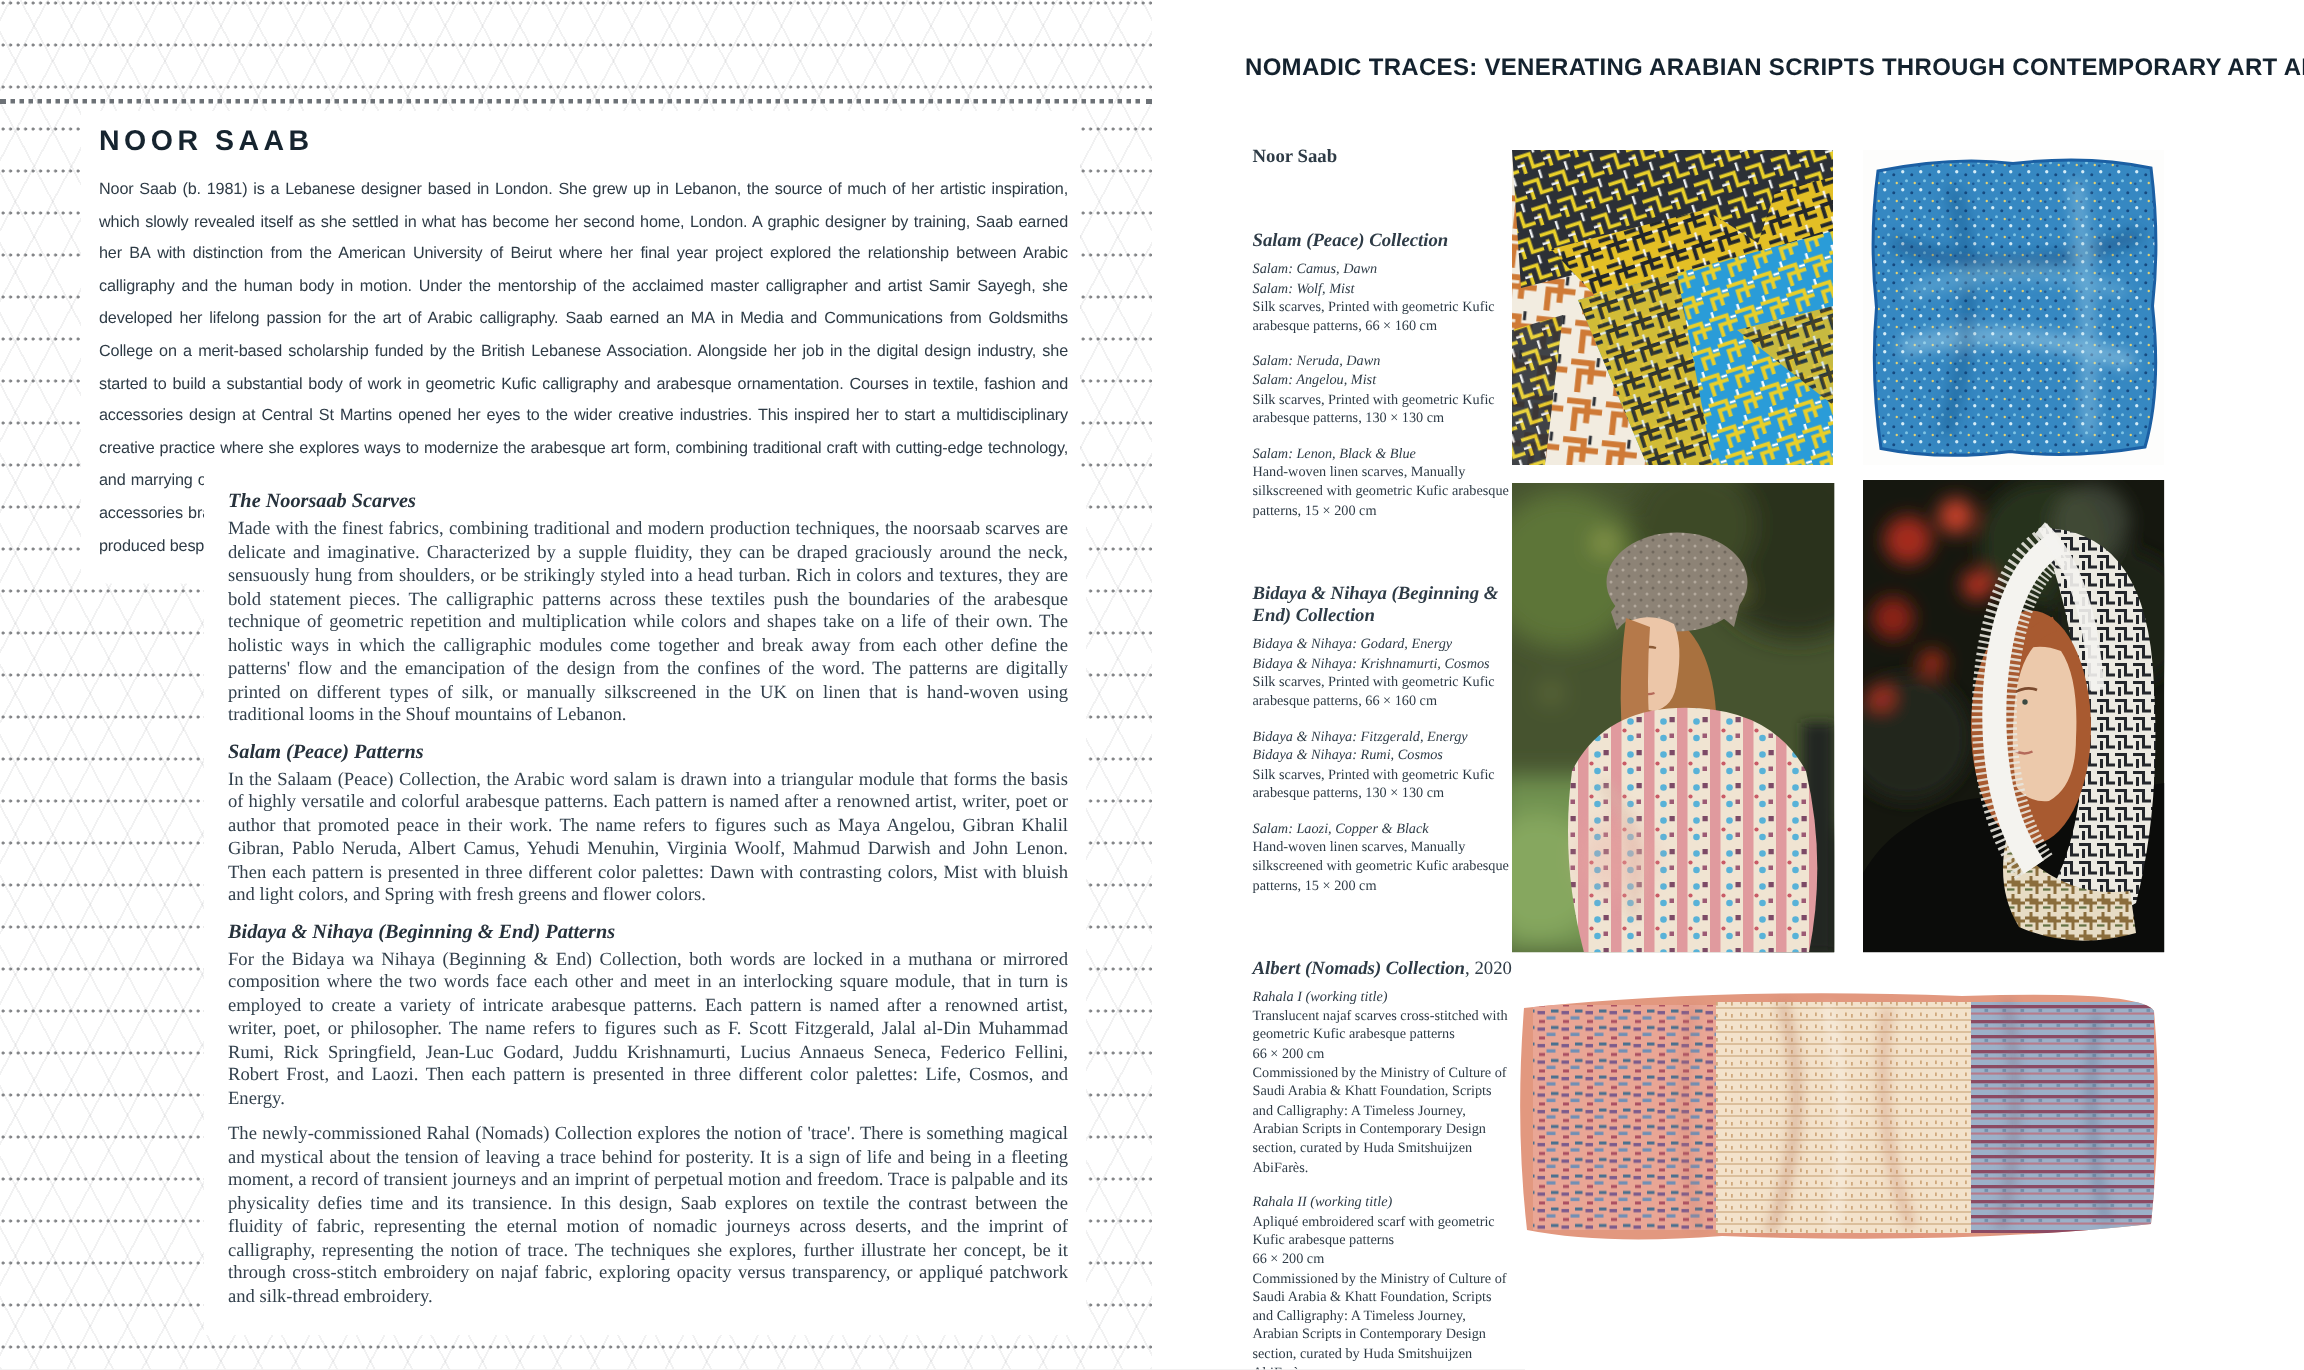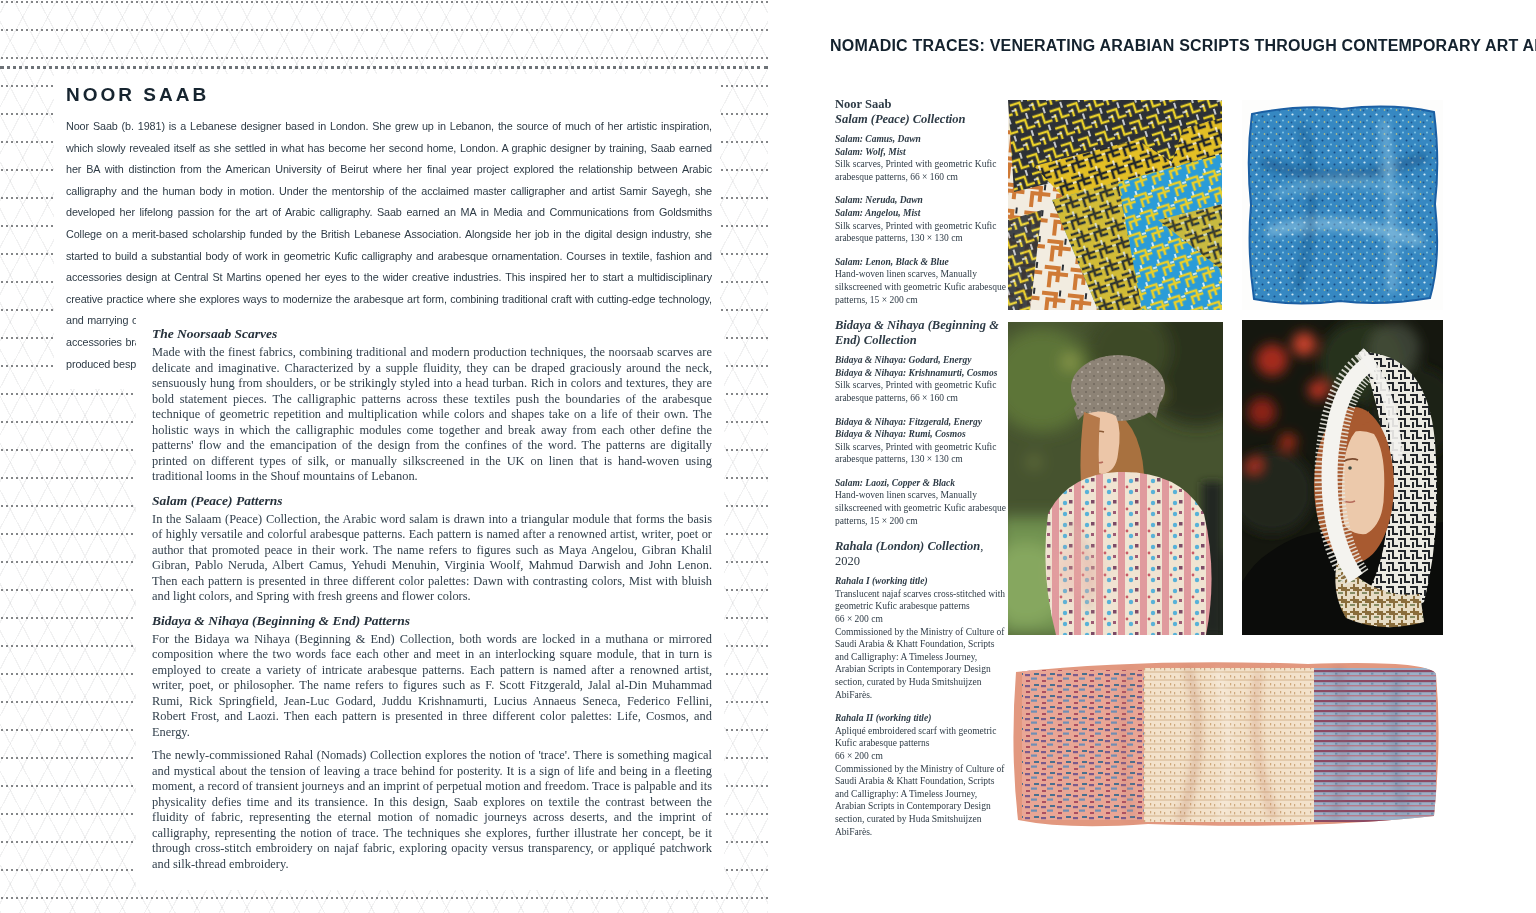--- a/index.html
+++ b/index.html
@@ -53,25 +53,25 @@
   .folio-num-172 { position:absolute; left:430px; top:6px; font:700 13px "Liberation Serif", serif; color:#1d2830; }
   
   .page-right { position:absolute; left:768px; top:0; width:768px; height:913px; background:#ffffff; }
   .runhead-right {
     position:absolute; left:62px; top:37px; width:460px; text-align:center;
     font-family:"Liberation Sans", sans-serif; font-weight:700; font-size:16px;
     letter-spacing:0.2px; color:#14222e; white-space:nowrap;
   }
   .captions { position:absolute; left:67px; top:97px; width:174px; color:#2e3b46; }
   .cap-artist { font:700 12.5px/15px "Liberation Serif", serif; }
-  .cap-coll-title { font:700 12.5px/15px "Liberation Serif", serif; font-style:italic; margin-bottom:6px; }
+  .cap-coll-title { font:700 12.5px/15px "Liberation Serif", serif; font-style:italic; margin-bottom:6px;margin-top:41px; }
   .cap-coll-title .yr { font-style:normal; font-weight:400; }
   .cap-coll { margin-bottom:12px; }
   .cap-grp { margin-bottom:11px; }
-  .cap-t { font-style:italic; font-weight:700; font-size:9.5px; line-height:12.6px; }
+  .cap-t { font-style:italic; font-weight:400; font-size:9.5px; line-height:12.6px; }
   .cap-d { font-size:9.5px; line-height:12.6px; }
   figure { margin:0; position:absolute; overflow:hidden; }
   figure svg { display:block; }
   .img1 { left:240px; top:100px; width:214px; height:210px; }
   .img2 { left:474px; top:100px; width:201px; height:210px; }
   .img3 { left:240px; top:322px; width:215px; height:313px; }
   .img4 { left:474px; top:320px; width:201px; height:315px; }
   .img5 { left:240px; top:650px; width:435px; height:185px; }
   .folio-num-173 { position:absolute; left:229px; top:920px; font:700 13px "Liberation Serif", serif; color:#737373; }
 </style>
@@ -144,21 +144,21 @@
           <div class="cap-t">Bidaya &amp; Nihaya: Rumi, Cosmos</div>
           <div class="cap-d">Silk scarves, Printed with geometric Kufic arabesque patterns, 130 × 130 cm</div>
         </div>
         <div class="cap-grp">
           <div class="cap-t">Salam: Laozi, Copper &amp; Black</div>
           <div class="cap-d">Hand-woven linen scarves, Manually silkscreened with geometric Kufic arabesque patterns, 15 × 200 cm</div>
         </div>
       </div>
 
       <div class="cap-coll">
-        <div class="cap-coll-title"><span>Rahala (London) Collection</span><span class="yr">, 2020</span></div>
+        <div class="cap-coll-title"><span>Albert (Nomads) Collection</span><span class="yr">, 2020</span></div>
         <div class="cap-grp">
           <div class="cap-t">Rahala I (working title)</div>
           <div class="cap-d">Translucent najaf scarves cross-stitched with geometric Kufic arabesque patterns</div>
           <div class="cap-d">66 × 200 cm</div>
           <div class="cap-d">Commissioned by the Ministry of Culture of Saudi Arabia &amp; Khatt Foundation, Scripts and Calligraphy: A Timeless Journey, Arabian Scripts in Contemporary Design section, curated by Huda Smitshuijzen AbiFarès.</div>
         </div>
         <div class="cap-grp">
           <div class="cap-t">Rahala II (working title)</div>
           <div class="cap-d">Apliqué embroidered scarf with geometric Kufic arabesque patterns</div>
           <div class="cap-d">66 × 200 cm</div>

